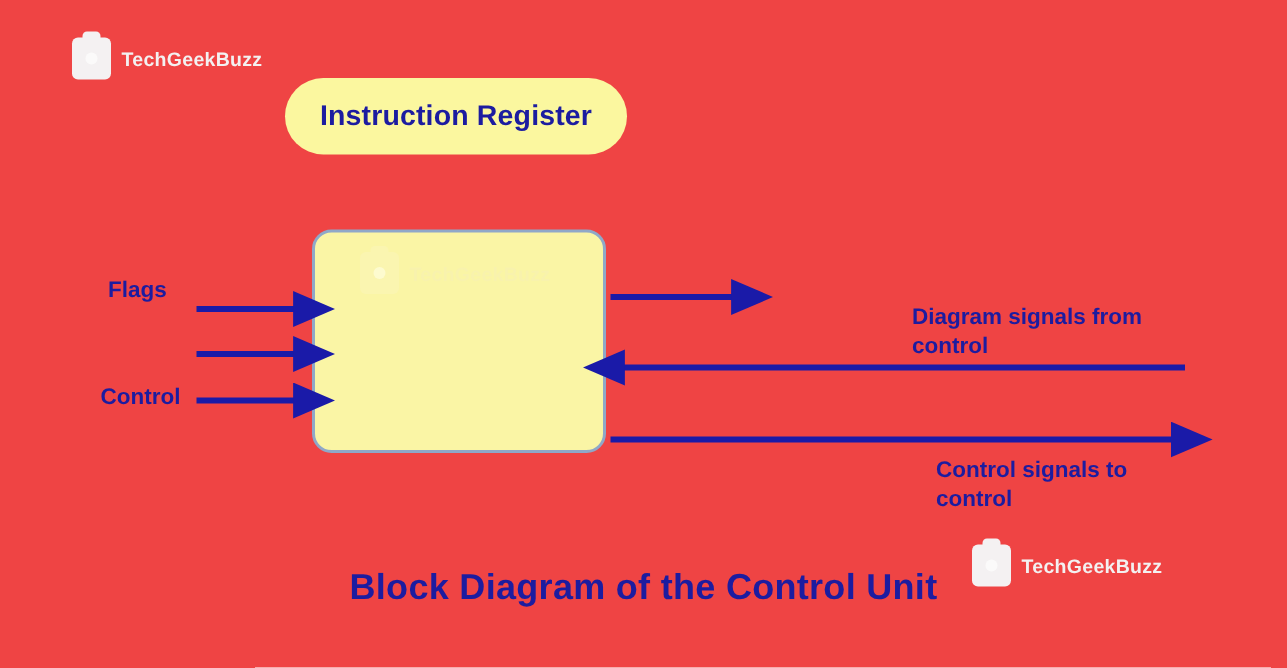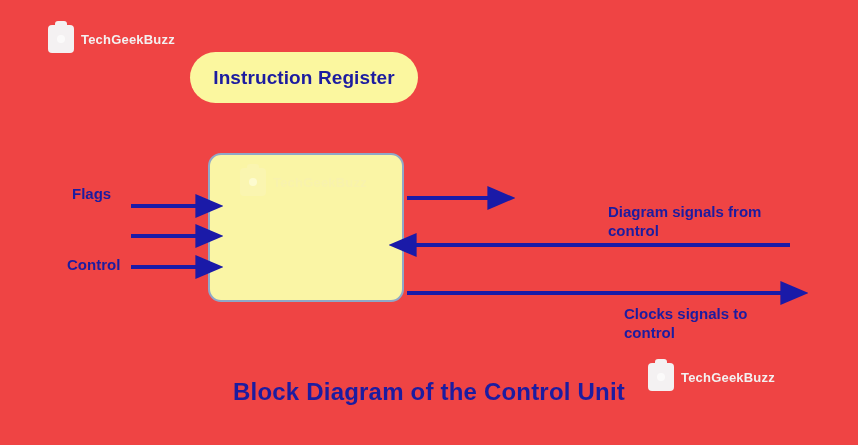--- a/index.html
+++ b/index.html
@@ -196,21 +196,21 @@
     <line x1="790" y1="245" x2="415" y2="245" stroke="#1a1aa8" stroke-width="4" marker-end="url(#head-left)"></line>
 
     <line x1="407" y1="293" x2="782" y2="293" stroke="#1a1aa8" stroke-width="4" marker-end="url(#head-right)"></line>
   </svg>
 
   <div class="diagram-label" id="label-flags">Flags</div>
   <div class="diagram-label" id="label-clocks">Control</div>
 
   <div class="diagram-label" id="label-from-control">Diagram signals from
 control</div>
-  <div class="diagram-label" id="label-to-control">Clocks signals to
+  <div class="diagram-label" id="label-to-control">Control signals to
 control</div>
 
   <div class="watermark" id="wm-bottom">
     <span class="wm-mark"></span>
     <span class="wm-text">TechGeekBuzz</span>
   </div>
 
   <div id="diagram-caption">Block Diagram of the Control Unit</div>
 
 </div>

